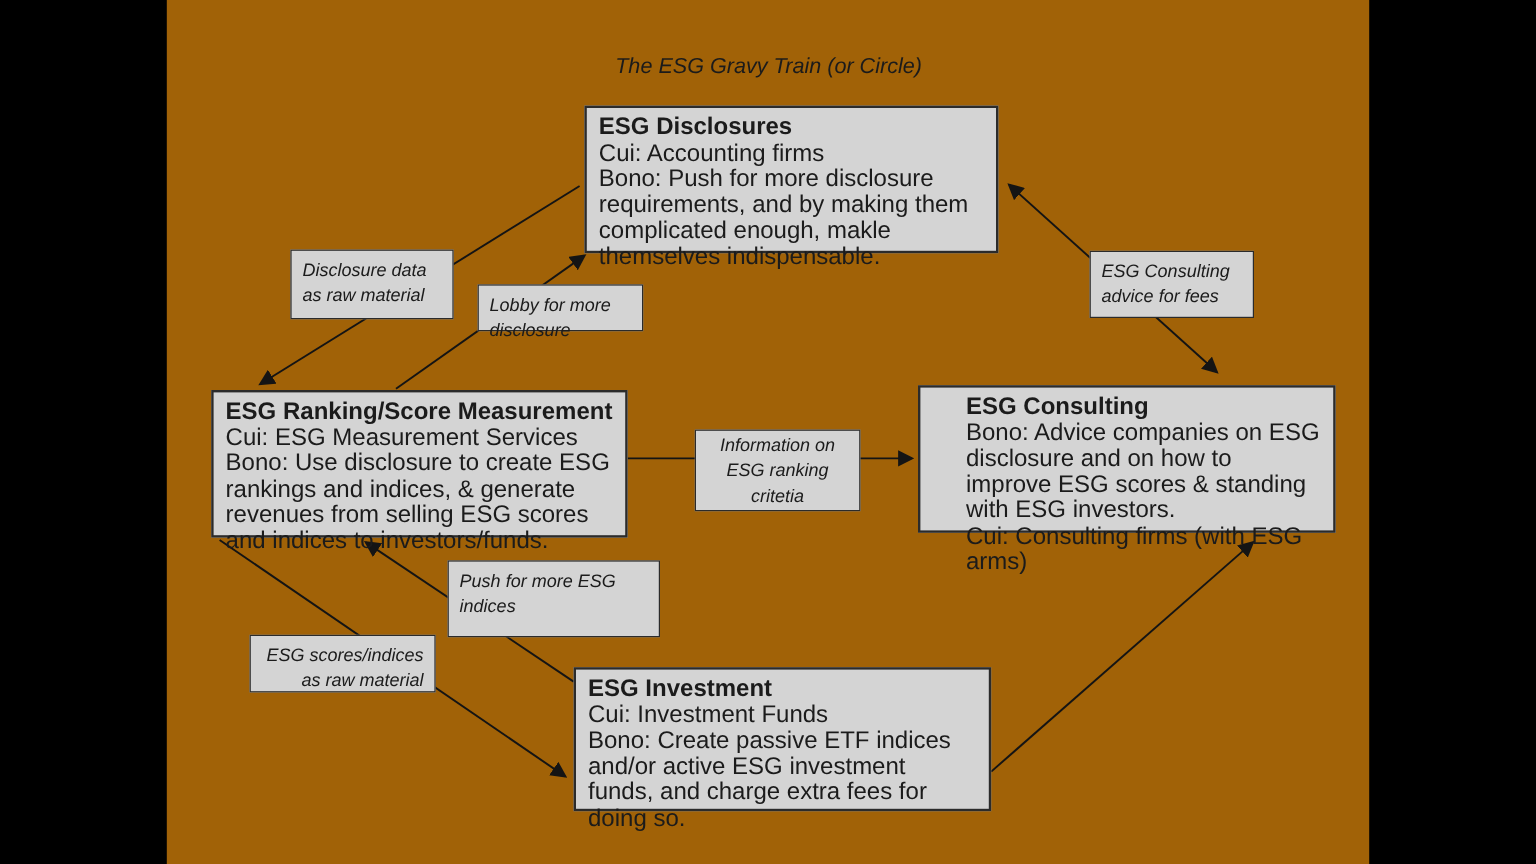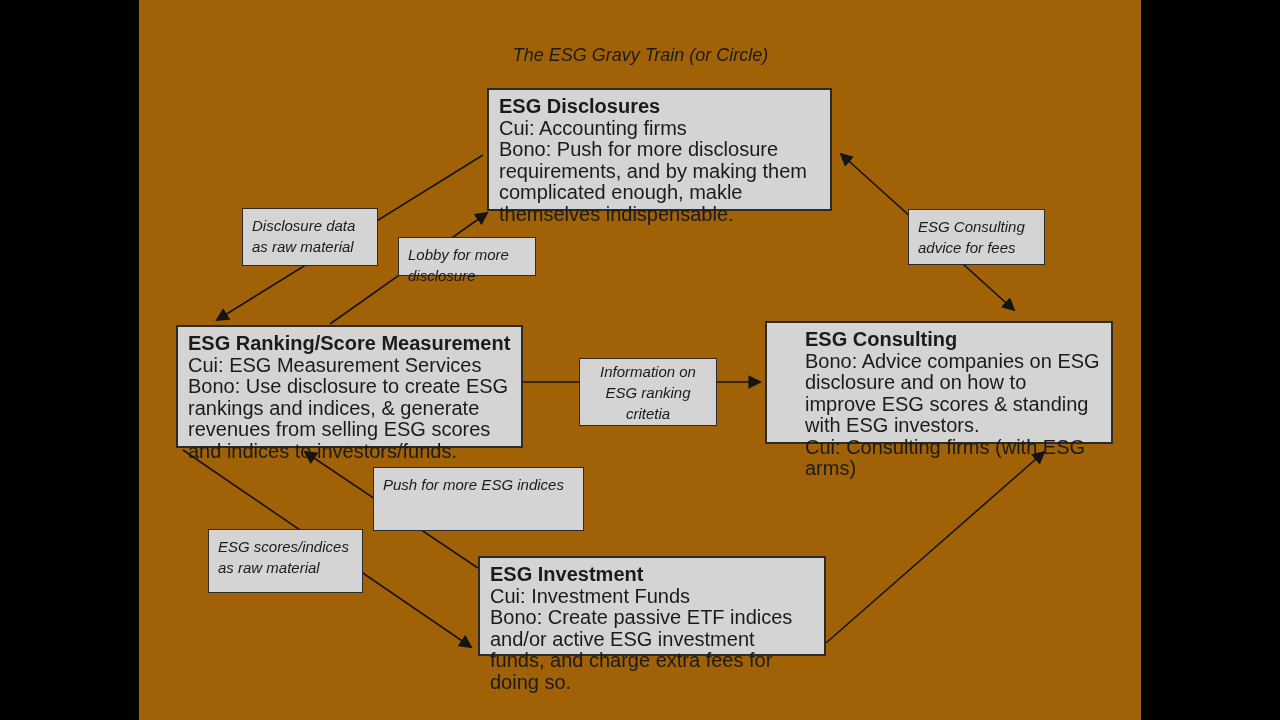--- a/index.html
+++ b/index.html
@@ -55,21 +55,21 @@
     font-size: 20px;
     line-height: 21.5px;
     z-index: 2;
   }
   .node-title { font-weight: bold; }
   .u { }
 
   #node-disclosures { left: 487px; top:  88px; width: 345px; height: 123px; }
   #node-ranking     { left: 176px; top: 325px; width: 347px; height: 123px; }
   #node-consulting  { left: 765px; top: 321px; width: 348px; height: 123px; padding-left: 38px; }
-  #node-investment  { left: 478px; top: 556px; width: 348px; height: 100px; }
+  #node-investment  { left: 478px; top: 556px; width: 348px; height: 120px; }
 
   .flow-label {
     position: absolute;
     background: #d4d4d4;
     border: 1.5px solid #2b2b2b;
     box-sizing: border-box;
     padding: 6px 9px;
     color: #1b1b1b;
     font-size: 15px;
     font-style: italic;
@@ -80,22 +80,22 @@
     text-align: center;
     display: flex;
     align-items: center;
     justify-content: center;
   }
 
   #label-disclosure-data   { left: 242px; top: 208px; width: 136px; height: 58px; }
   #label-lobby             { left: 398px; top: 237px; width: 138px; height: 39px; }
   #label-ranking-criteria  { left: 579px; top: 338px; width: 138px; height: 68px; margin-top: 20px; }
   #label-consulting-advice { left: 908px; top: 209px; width: 137px; height: 56px; }
-  #label-push-indices      { left: 373px; top: 467px; width: 211px; height: 64px; }
-  #label-scores-indices    { left: 208px; top: 529px; width: 155px; height: 64px; }
+  #label-push-indices      { left: 373px; top: 467px; width: 177px; height: 64px; }
+  #label-scores-indices    { left: 208px; top: 529px; width: 155px; height: 48px; text-align: right; }
   #label-investing-criteria{ left: 905px; top: 508px; width: 136px; height: 80px; }
 </style>
 </head>
 <body>
 
 <div class="canvas">
 
   <div class="letterbox left"></div>
   <div class="letterbox right"></div>
 

